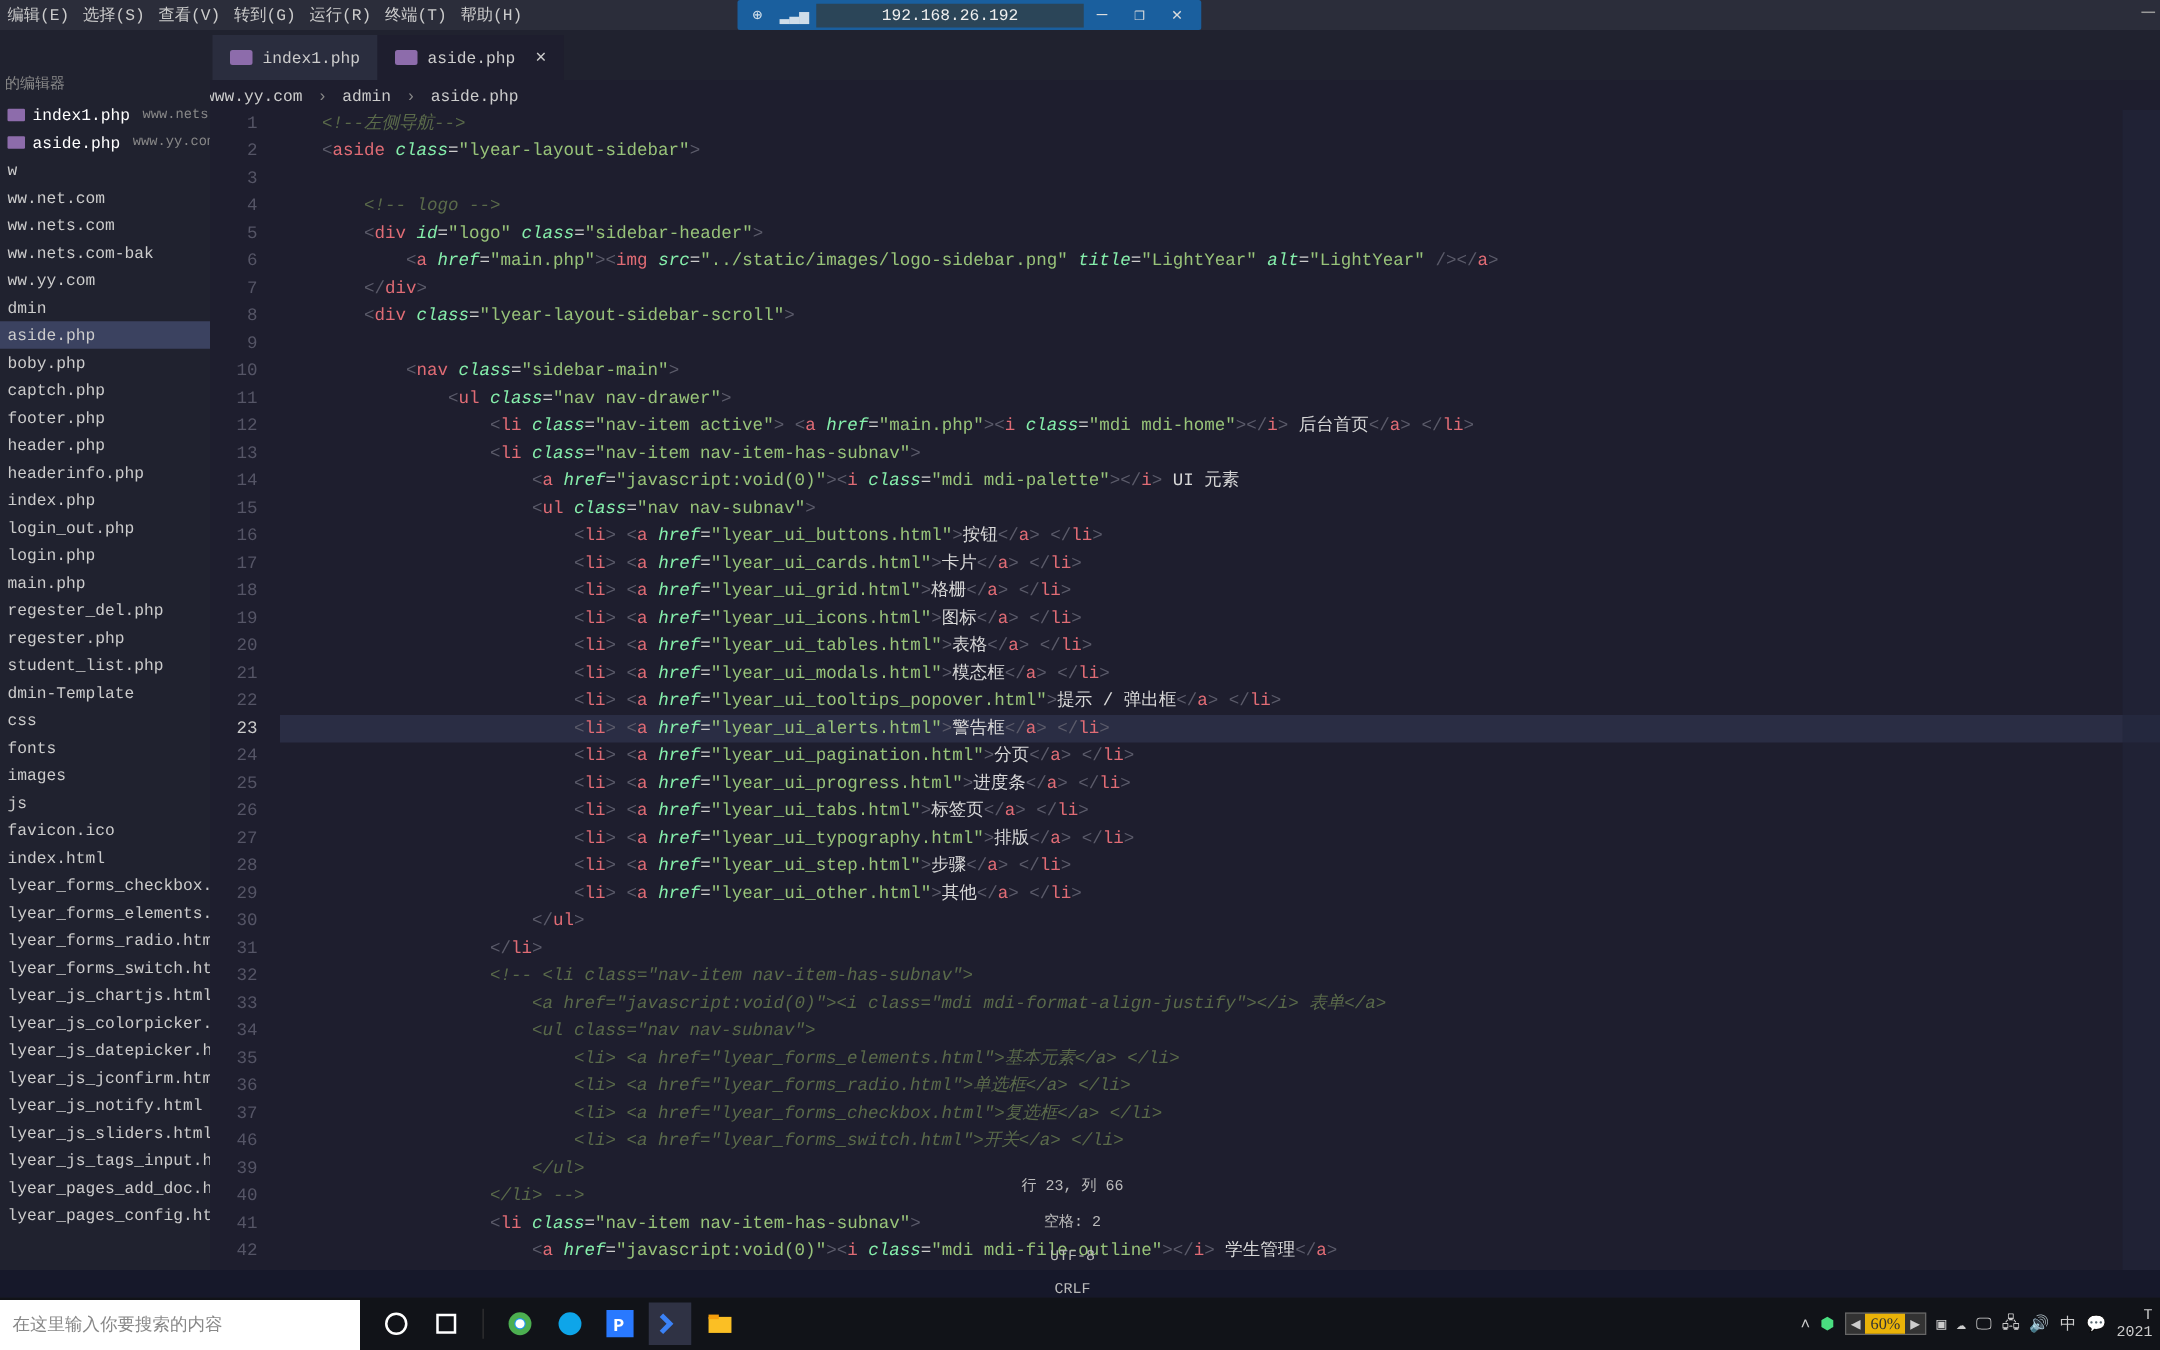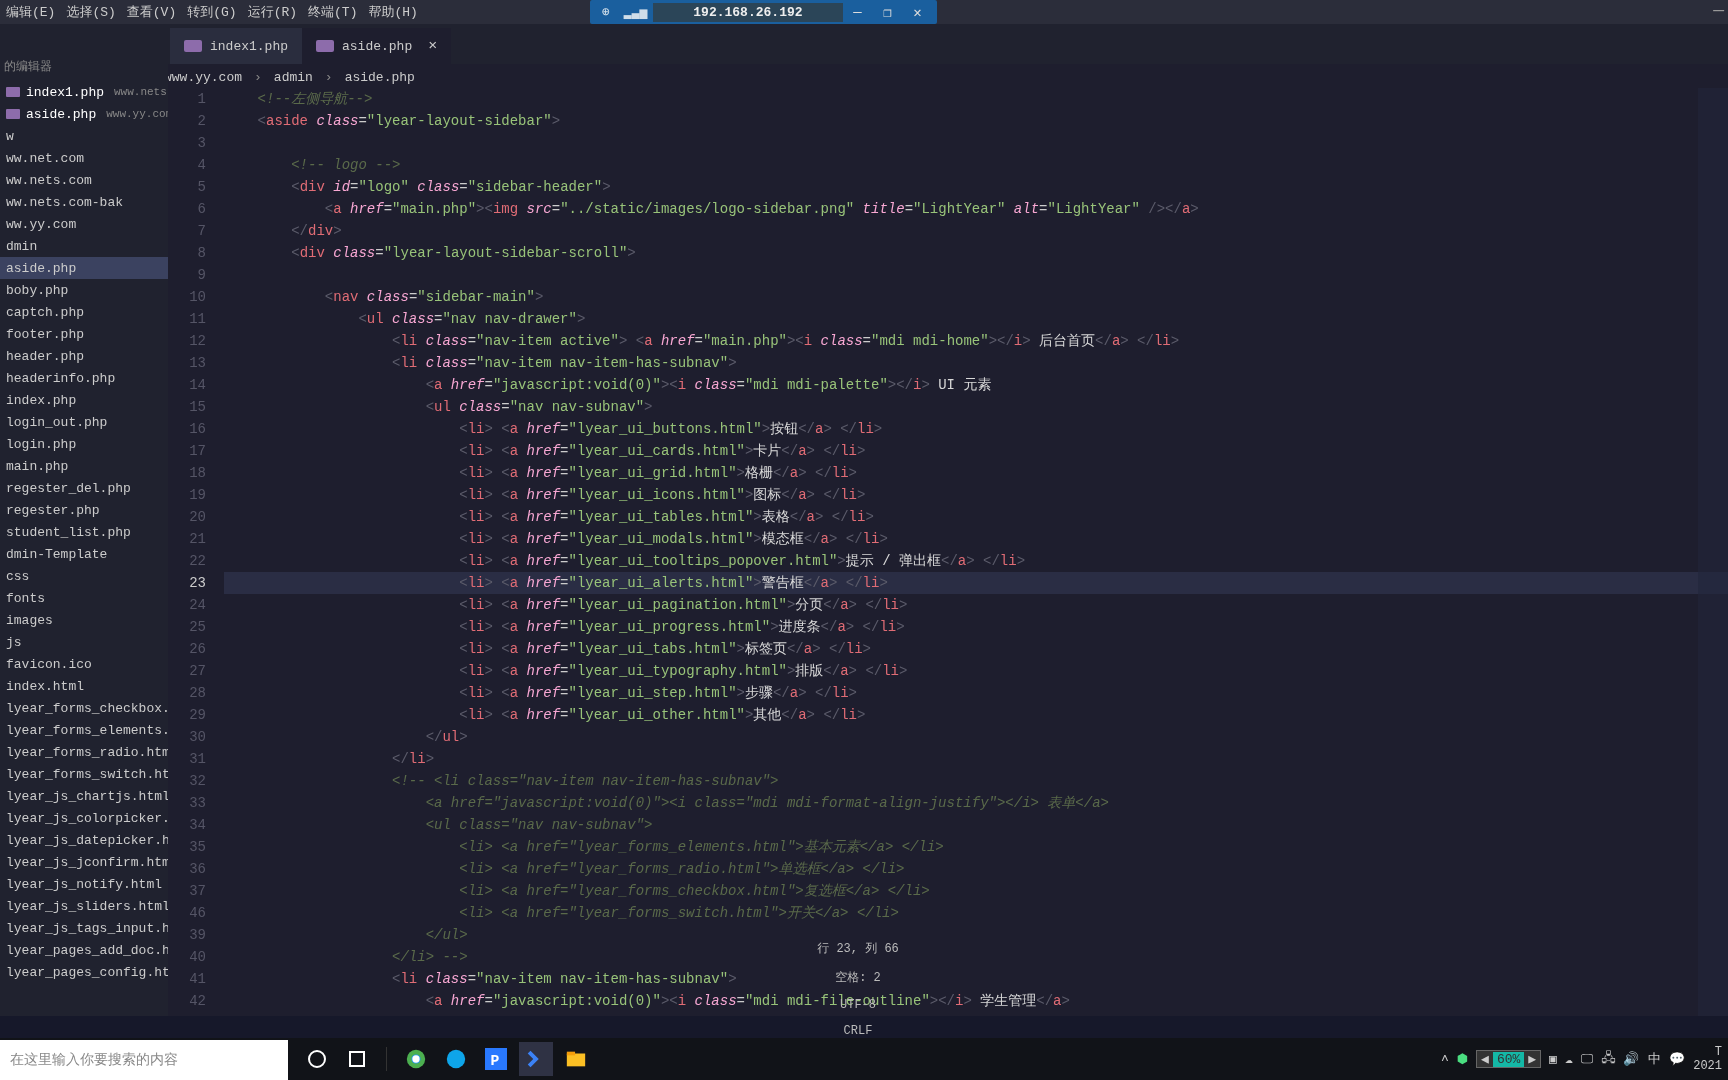--- a/index.html
+++ b/index.html
@@ -5,21 +5,21 @@
 * { margin: 0; padding: 0; box-sizing: border-box; font-family: Consolas, 'Courier New', monospace; }
 body { width: 1728px; height: 1080px; background: #1e1e2e; color: #cccccc; overflow: hidden; position: relative; }
 
 
 .titlebar { height: 24px; background: #2b2d3a; display: flex; align-items: center; position: relative; font-size: 13px; }
 .menubar { display: flex; gap: 3px; padding-left: 2px; }
 .menubar span { padding: 20px 4px; color: #cccccc; cursor: pointer; }
 .remote-bar { position: absolute; left: 590px; top: 0; height: 24px; display: flex; align-items: center; background: #1a5f9e; border-radius: 2px; padding: 0 4px; }
 .remote-bar .pin { padding: 0 8px; color: #cfdde9; }
 .remote-bar .sig { padding: 0 6px; color: #cfdde9; }
-.remote-bar .ip { background: #2b4558; padding: 2px 40px; color: #eeeeee; font-size: 13px; font-weight: bold; }
+.remote-bar .ip { background: #2b4558; padding: 2px 52px; color: #eeeeee; font-size: 13px; }
 .remote-bar .wbtn { width: 30px; text-align: center; color: #dddddd; font-size: 14px; }
 .window-controls { position: absolute; right: 4px; top: 0; display: flex; gap: 22px; color: #999999; font-size: 18px; }
 
 
 .topstrip { height: 24px; background: #20222f; display: flex; align-items: center; padding-left: 2px; color: #bbbbbb; font-size: 13px; }
 .ellipsis { margin-left: 120px; color: #aaaaaa; letter-spacing: 2px; }
 
 
 .tabbar { height: 36px; background: #20222f; display: flex; align-items: flex-end; padding-left: 170px; position: absolute; top: 28px; left: 0; right: 0; }
 .tab { height: 36px; display: flex; align-items: center; padding: 0 14px; font-size: 13px; color: #cccccc; gap: 8px; background: #2a2d3e; }
@@ -44,34 +44,34 @@
 .editor { position: absolute; left: 168px; top: 88px; right: 0; bottom: 42px; background: #1e1e2e; display: flex; }
 .gutter { width: 56px; text-align: right; padding-right: 18px; color: #555566; font-size: 14px; line-height: 22px; padding-top: 0; }
 .gutter div { height: 22px; }
 .gutter div.active-ln { color: #cccccc; }
 .code { flex: 1; font-size: 14px; line-height: 22px; white-space: pre; overflow: hidden; position: relative; }
 .code-line { height: 22px; }
 .code-line.current { background: #2a2d44; }
 .hl-comment { color: #5a6a4a; font-style: italic; }
 .hl-tag { color: #5b5b6a; }
 .hl-name { color: #e06c75; }
-.hl-attr { color: #f9a8d4; font-style: italic; }
+.hl-attr { color: #86efac; font-style: italic; }
 .hl-str { color: #98c379; }
 .hl-text { color: #d8d8d8; }
 .minimap { position: absolute; right: 0; top: 88px; width: 30px; bottom: 42px; background: #22243a; opacity: .6; }
 .winsearch { position: absolute; left: 0; bottom: 0; width: 288px; height: 40px; background: #ffffff; display: flex; align-items: center; padding-left: 10px; font-size: 14px; color: #888; }
 
 
 .taskbar { position: absolute; left: 0; right: 0; bottom: 0; height: 42px; background: #111318; display: flex; align-items: center; }
 .taskbar .lefticons { display: flex; align-items: center; gap: 6px; margin-left: 300px; }
 .taskbar .tbicon { width: 34px; height: 34px; display: flex; align-items: center; justify-content: center; color: #ffffff; font-size: 18px; }
 .taskbar .tbicon.active { background: #2f3244; }
 .taskbar .tray { position: absolute; right: 6px; display: flex; align-items: center; gap: 8px; font-size: 13px; color: #cccccc; }
 .taskbar .zoom { background: #333333; border: 1px solid #666; padding: 0 4px; display: flex; align-items: center; gap: 4px; }
-.taskbar .zoom .pct { background: #14b8a6; color: #333; padding: 0 4px; }
+.taskbar .zoom .pct { background: #eab308; color: #333; padding: 0 4px; font-family: Liberation Serif, serif; }
 
 
 .statusbar { position: absolute; left: 0; right: 0; bottom: 42px; height: 22px; background: #16182a; display: flex; align-items: center; justify-content: flex-end; padding-right: 12px; gap: 12px; font-size: 12px; color: #bbbbbb; flex-direction: column; }
 
 .cortana-icon { width: 18px; height: 18px; border: 2px solid #fff; border-radius: 50%; display: inline-block; }
 .tv-icon { width: 16px; height: 16px; border: 2px solid #fff; display: inline-block; position: relative; }
 .sep { width: 1px; height: 24px; background: #333; margin: 0 6px; }
 </style>
 </head>
 <body>

